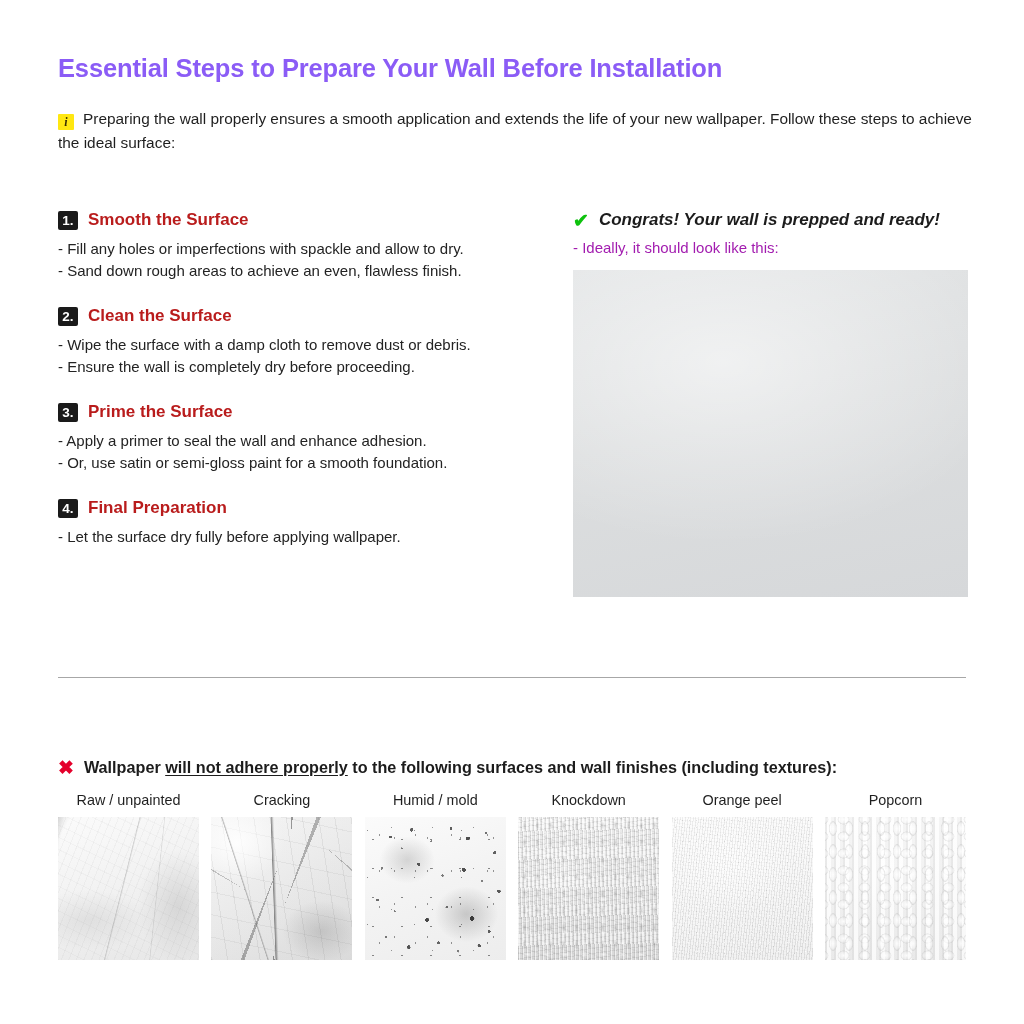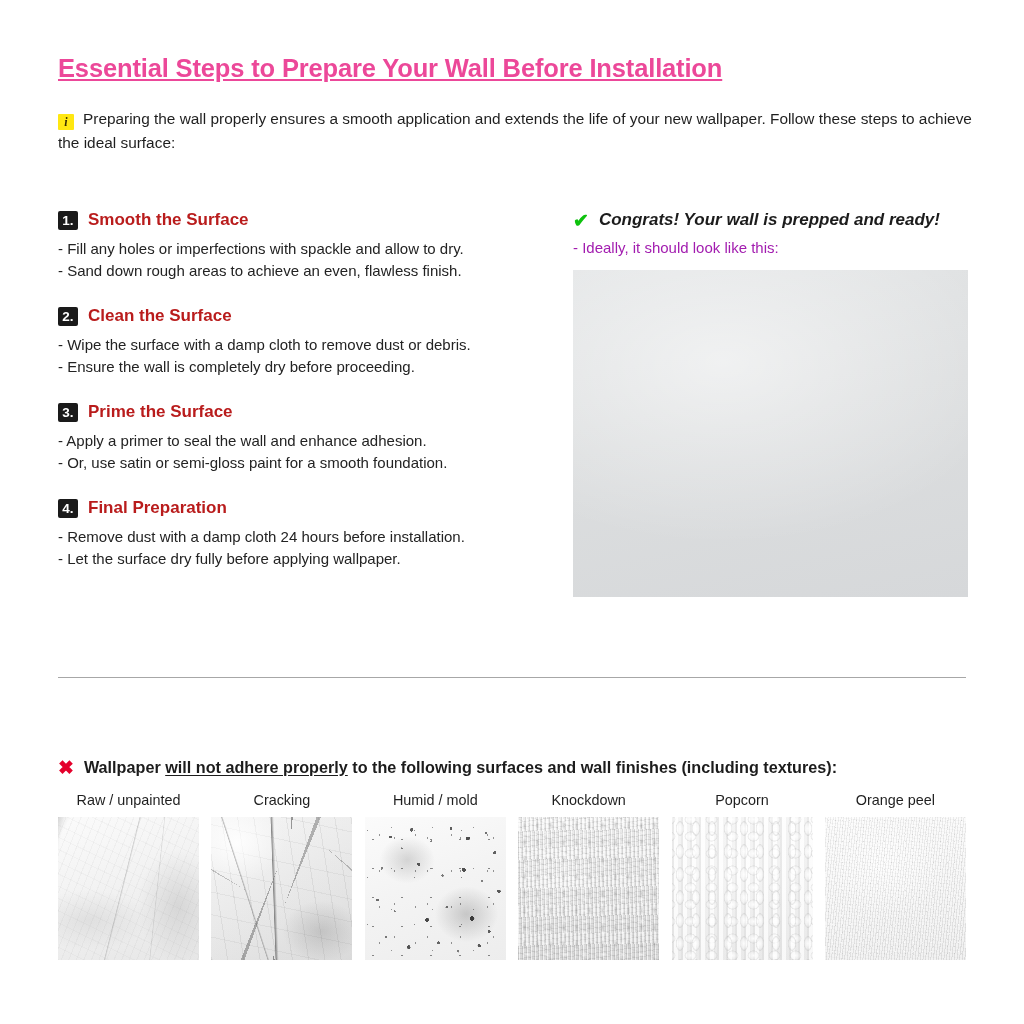--- a/index.html
+++ b/index.html
@@ -25,23 +25,22 @@
   }
 
   
   .title {
     position: absolute;
     left: 58px;
     top: 54px;
     font-size: 25.5px;
     font-weight: 700;
     letter-spacing: -0.15px;
-    color: #ec4899;
+    color: #8b5cf6;
     white-space: nowrap;
-    text-decoration: underline;
   }
 
   
   .intro {
     position: absolute;
     left: 58px;
     top: 107px;
     width: 915px;
     font-size: 15.4px;
     line-height: 23.5px;
@@ -385,21 +384,20 @@
       </div>
       <div class="step-line">- Apply a primer to seal the wall and enhance adhesion.</div>
       <div class="step-line">- Or, use satin or semi-gloss paint for a smooth foundation.</div>
     </div>
 
     <div class="step">
       <div class="step-head">
         <span class="step-num">4.</span>
         <span class="step-title">Final Preparation</span>
       </div>
-      <div class="step-line">- Remove dust with a damp cloth 24 hours before installation.</div>
       <div class="step-line">- Let the surface dry fully before applying wallpaper.</div>
     </div>
 
   </div>
 
   <div class="right-col">
     <div class="congrats-head">
       <span class="check-icon">✔</span>
       <span class="congrats-title">Congrats! Your wall is prepped and ready!</span>
     </div>
@@ -430,24 +428,24 @@
       <div class="tex-label">Humid / mold</div>
       <div class="tex-img tex-mold"></div>
     </div>
 
     <div class="tex-cell">
       <div class="tex-label">Knockdown</div>
       <div class="tex-img tex-knock"></div>
     </div>
 
     <div class="tex-cell">
+      <div class="tex-label">Orange peel</div>
+      <div class="tex-img tex-orange"></div>
+    </div>
+
+    <div class="tex-cell">
       <div class="tex-label">Popcorn</div>
       <div class="tex-img tex-pop"></div>
     </div>
 
-    <div class="tex-cell">
-      <div class="tex-label">Orange peel</div>
-      <div class="tex-img tex-orange"></div>
-    </div>
-
   </div>
 
 </div>
 
 </body></html>

